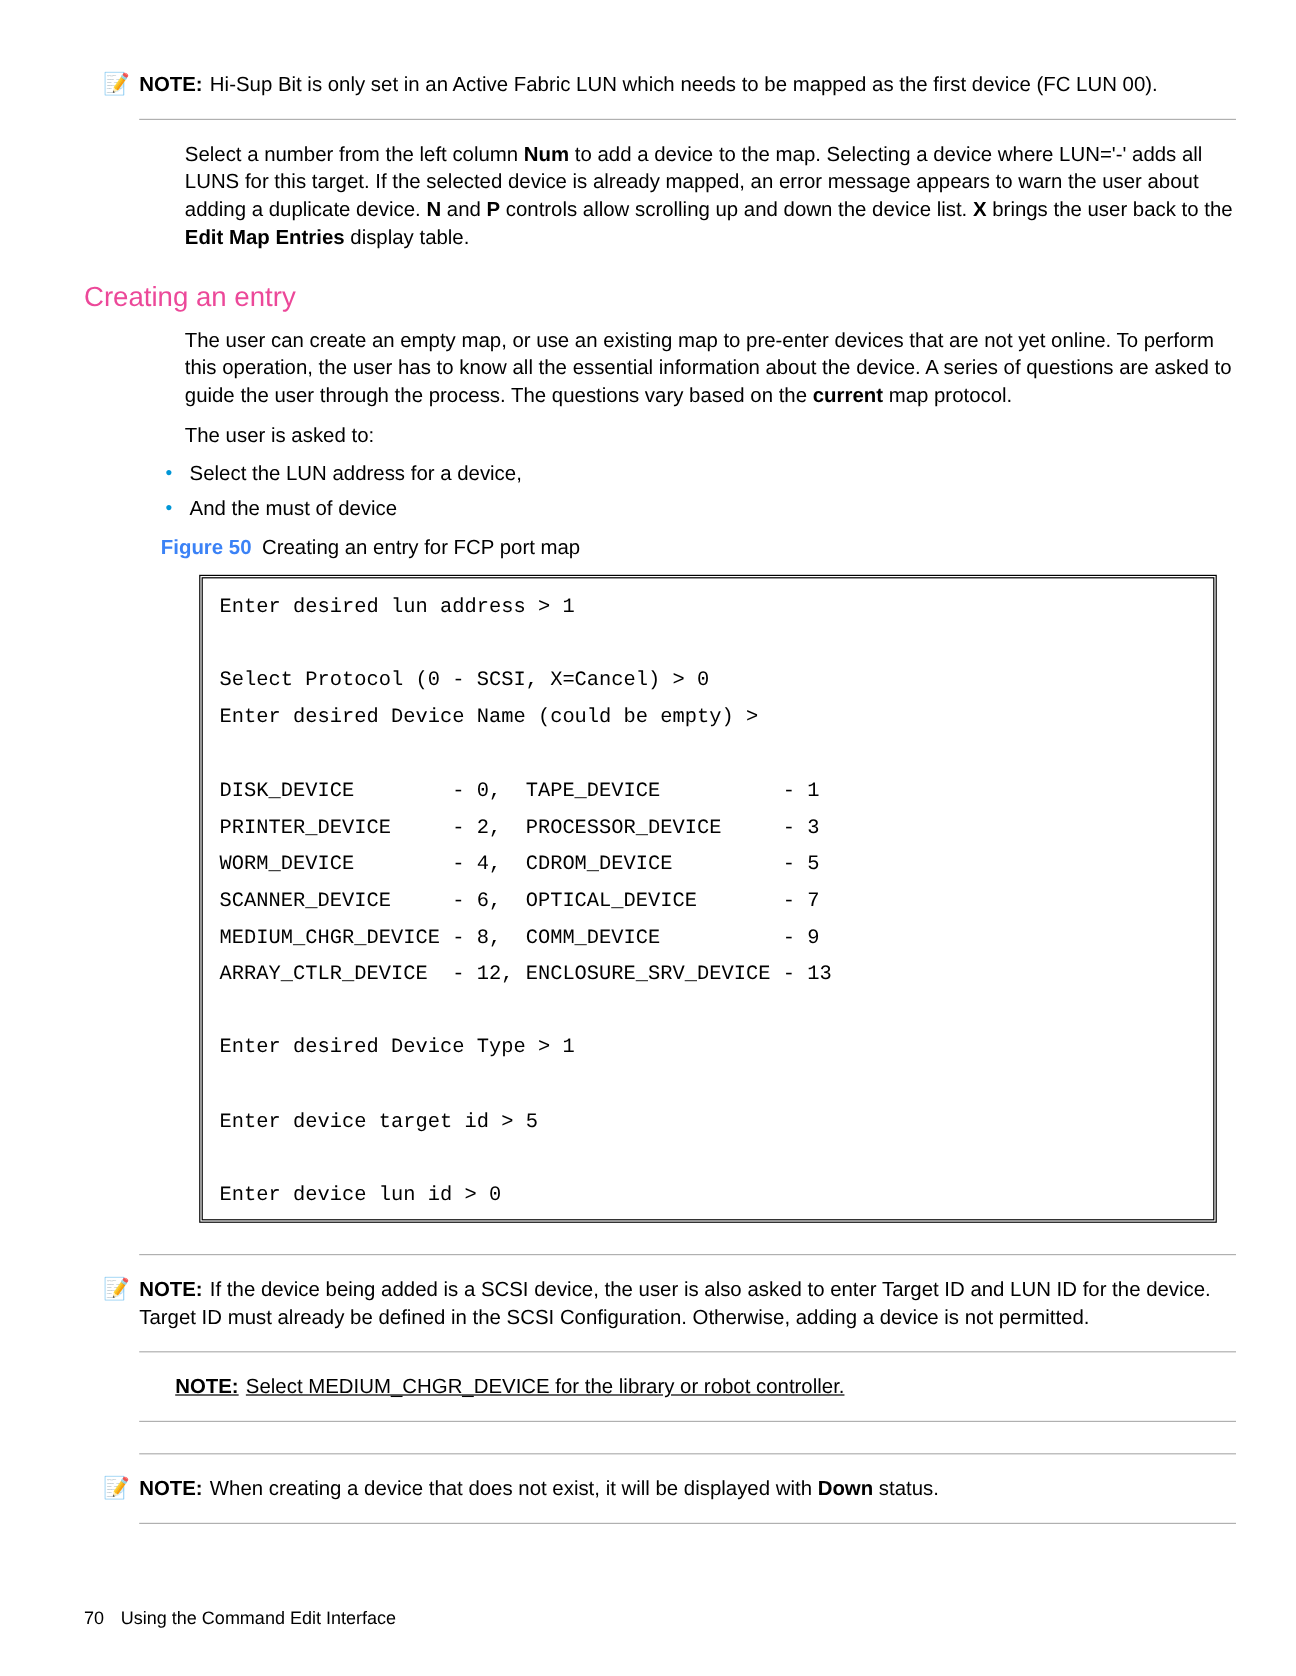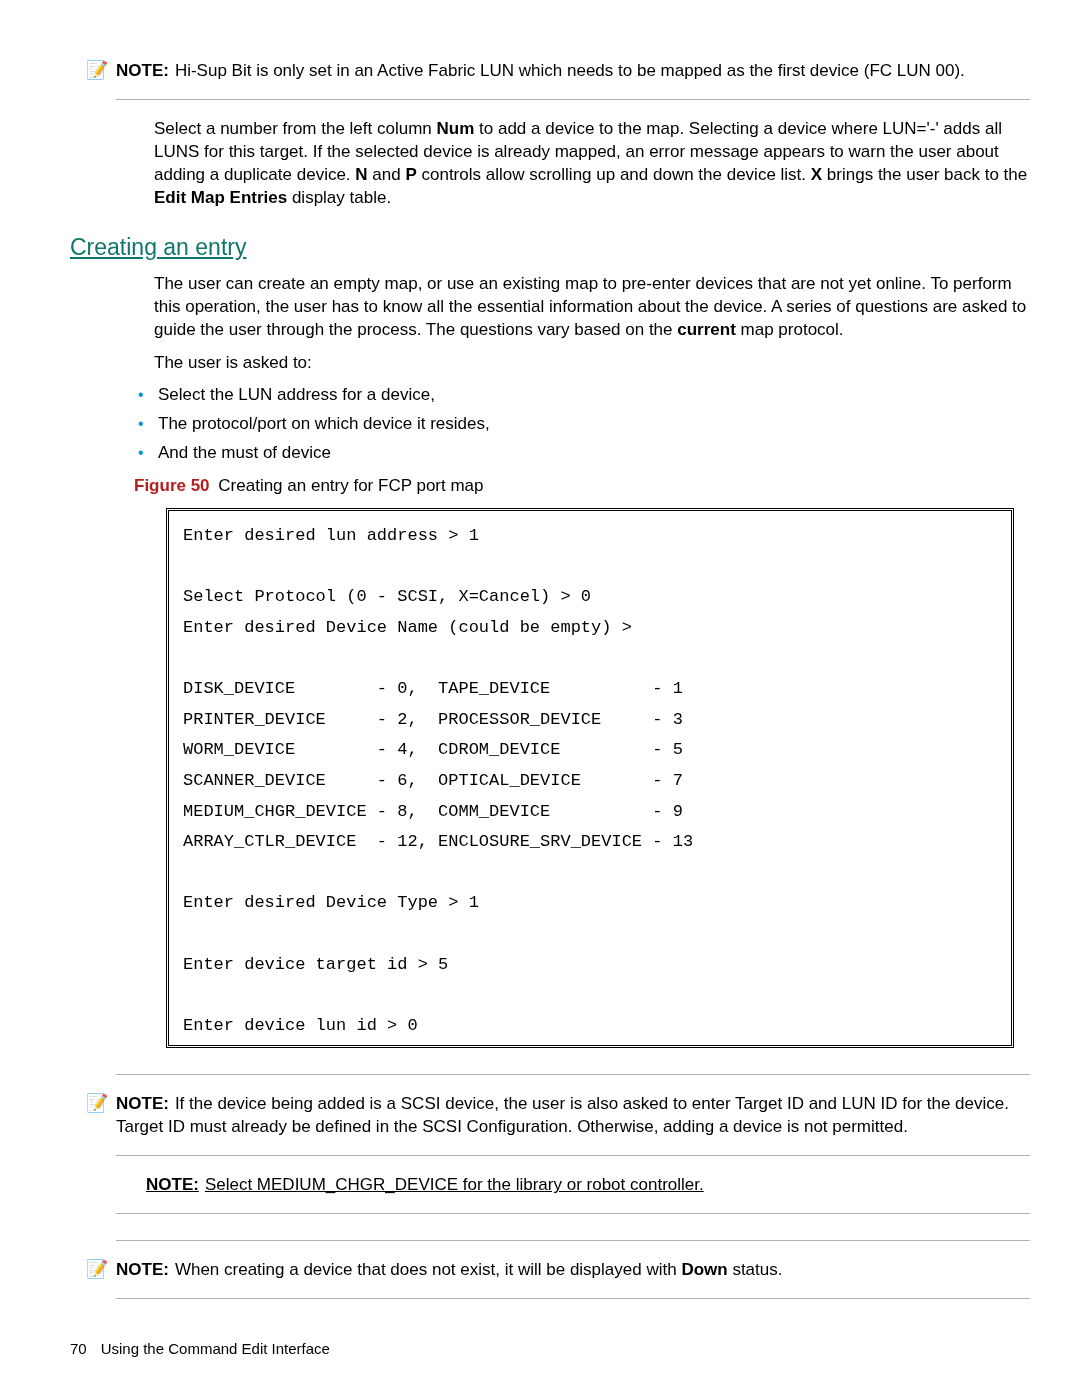--- a/index.html
+++ b/index.html
@@ -25,44 +25,43 @@
   .note-label { font-weight: bold; margin-right: 6px; }
   .note-text { font-weight: 400; }
   hr.rule {
     border: none;
     border-top: 1px solid #b0b0b0;
     margin: 16px 0 18px 46px;
   }
   .body-para { margin-left: 84px; margin-bottom: 10px; }
   .bold { font-weight: bold; }
   .section-head {
-    color: #0f766e;
+    color: #ec4899;
     font-size: 23px;
     font-weight: 400;
     margin: 22px 0 10px 0;
-    text-decoration: underline;
   }
   ul.bullets {
     list-style: none;
     margin: 8px 0 10px 66px;
   }
   ul.bullets li {
     position: relative;
     padding-left: 22px;
     margin-bottom: 6px;
   }
   ul.bullets li::before {
     content: "•";
     position: absolute;
     left: 2px;
     color: #0096d6;
     font-size: 16px;
   }
   .figure-line { margin: 10px 0 10px 64px; }
-  .figure-label { font-weight: bold; color: #b91c1c; margin-right: 4px; }
+  .figure-label { font-weight: bold; color: #3b82f6; margin-right: 4px; }
   .code-box {
     margin: 0 16px 0 96px;
     border: 3px double #000;
     padding: 10px 14px 4px 14px;
     font-family: "Courier New", monospace;
     font-size: 17px;
     line-height: 1.8;
     white-space: pre;
   }
   .footer {
@@ -93,21 +92,20 @@
 <h2 class="section-head">Creating an entry</h2>
 
 <p class="body-para">
   <span>The user can create an empty map, or use an existing map to pre-enter devices that are not yet online. To perform this operation, the user has to know all the essential information about the device. A series of questions are asked to guide the user through the process. The questions vary based on the </span><span class="bold">current</span><span> map protocol.</span>
 </p>
 
 <p class="body-para">The user is asked to:</p>
 
 <ul class="bullets">
   <li>Select the LUN address for a device,</li>
-  <li>The protocol/port on which device it resides,</li>
   <li>And the must of device</li>
 </ul>
 
 <p class="figure-line">
   <span class="figure-label">Figure 50</span><span> Creating an entry for FCP port map</span>
 </p>
 
 <div class="code-box">Enter desired lun address &gt; 1
 
 Select Protocol (0 - SCSI, X=Cancel) &gt; 0

